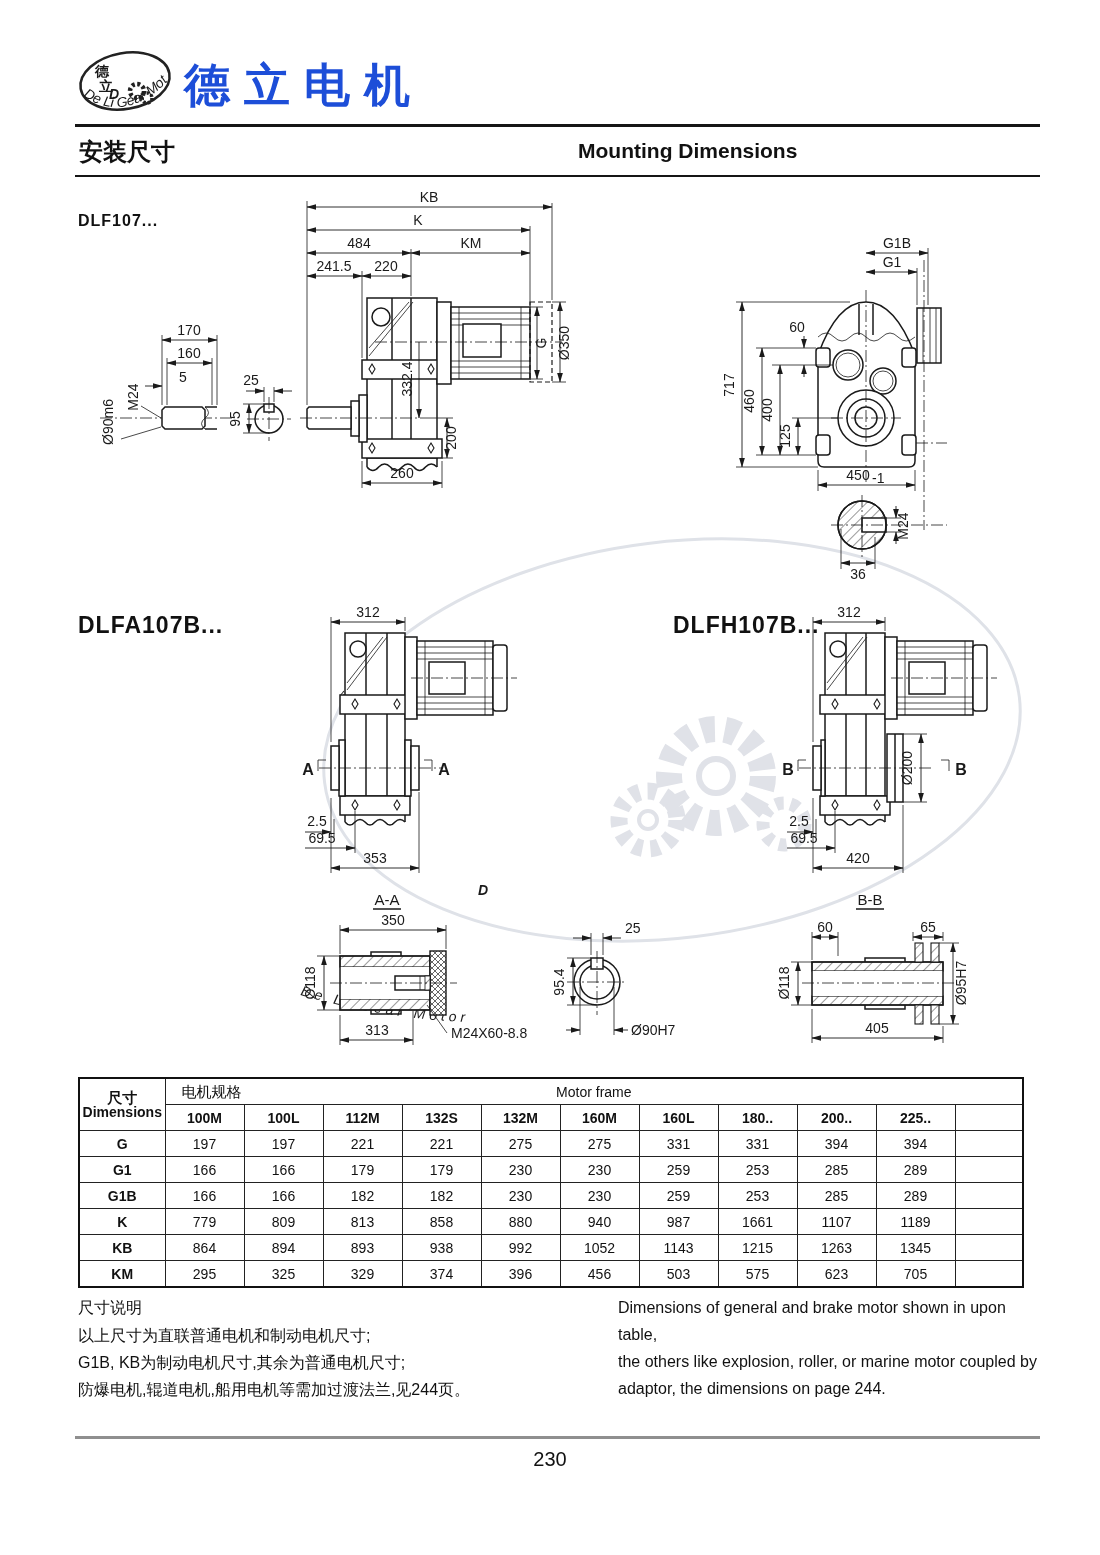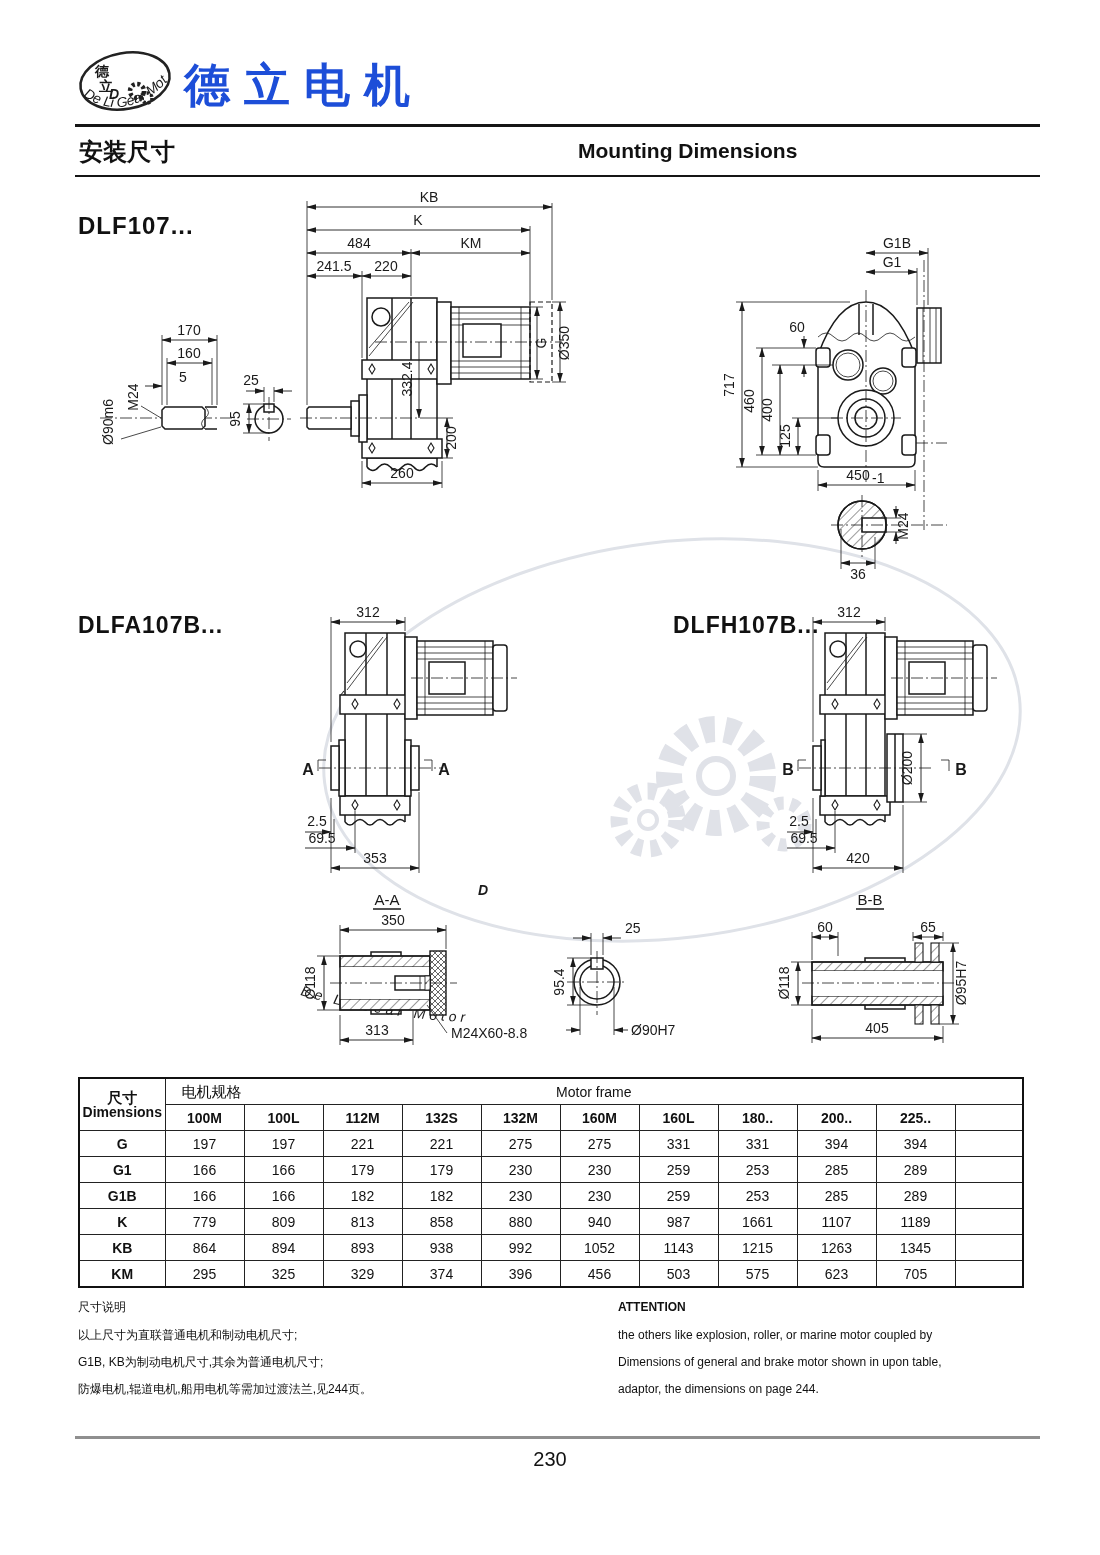--- a/index.html
+++ b/index.html
@@ -28,21 +28,21 @@
   table.dims th,table.dims td{border:1px solid #222;text-align:center;padding:0;height:25px;overflow:hidden;}
   table.dims{border:2px solid #111;}
   table.dims .hd1{height:26px;}
   .dimhead{font-size:14px;line-height:15px;}
   .dimhead .zh{font-size:15px;text-align:center;}
   .spec-cell{position:relative;font-weight:normal;}
   .spec-zh{position:absolute;left:16px;top:4px;font-size:15px;}
   .frame{font-weight:bold;}
   td.rowlabel{font-weight:bold;}
   
-  .note{font-size:12px;line-height:27px;}
+  .note{font-size:16px;line-height:27px;}
   .note .title{margin-bottom:1px;}
   .note-en .title{font-weight:bold;}
   .pagenum{font-size:20px;text-align:center;width:1100px;}
   .wm{pointer-events:none;}
 </style>
 </head>
 <body>
 
 <div class="page">
 
@@ -77,21 +77,21 @@
     <text font-size="8" font-style="italic" font-family="DejaVu Serif,serif" fill="#333">
       <textPath href="#lgarc">De Li Gear Motor</textPath>
     </text>
   </svg>
   <div class="abs brand" style="left:184px;top:55px;z-index:2">德立电机</div>
   <div class="abs rule" style="left:75px;top:124px;width:965px;height:2.5px;z-index:2"></div>
   <div class="abs sec-zh" style="left:79px;top:136px;z-index:2">安装尺寸</div>
   <div class="abs sec-en" style="left:578px;top:139px;z-index:2">Mounting Dimensions</div>
   <div class="abs rule" style="left:75px;top:175px;width:965px;height:1.5px;z-index:2"></div>
 
-  <div class="abs dwg-label" style="left:78px;top:212px;font-size:24px;z-index:2">DLF107...</div>
+  <div class="abs dwg-label" style="left:78px;top:212px;font-size:16px;z-index:2">DLF107...</div>
   <div class="abs dwg-label" style="left:78px;top:612px;z-index:2">DLFA107B...</div>
   <div class="abs dwg-label" style="left:673px;top:612px;z-index:2">DLFH107B...</div>
 
   <svg class="abs" style="left:75px;top:185px;z-index:1" width="970" height="885" viewBox="0 0 970 885">
     <defs>
       <marker id="arr" viewBox="0 0 10 6" refX="9.5" refY="3" markerWidth="11" markerHeight="7" orient="auto-start-reverse">
         <path d="M0,0L10,3L0,6z" fill="#1a1a1a"></path>
       </marker>
       <pattern id="ht" patternUnits="userSpaceOnUse" width="7" height="7" patternTransform="rotate(45)">
         <rect width="7" height="7" fill="#fff"></rect>
@@ -629,22 +629,21 @@
     </table>
   </div>
 
   <div class="abs note note-zh" style="left:78px;top:1294px;width:540px;z-index:2">
     <div class="title">尺寸说明</div>
     <div>以上尺寸为直联普通电机和制动电机尺寸;</div>
     <div>G1B, KB为制动电机尺寸,其余为普通电机尺寸;</div>
     <div>防爆电机,辊道电机,船用电机等需加过渡法兰,见244页。</div>
   </div>
   <div class="abs note note-en" style="left:618px;top:1294px;width:430px;z-index:2">
-    <div class="title">ATTENTION</div>
+    <div>Dimensions of general and brake motor shown in upon table,</div>
     <div>the others like explosion, roller, or marine motor coupled by</div>
-    <div>Dimensions of general and brake motor shown in upon table,</div>
     <div>adaptor, the dimensions on page 244.</div>
   </div>
 
   <div class="abs" style="left:75px;top:1436px;width:965px;height:3px;background:#8f8f8f;z-index:2"></div>
   <div class="abs pagenum" style="left:0;top:1448px;z-index:2">230</div>
 
 </div>
 
 </body></html>

